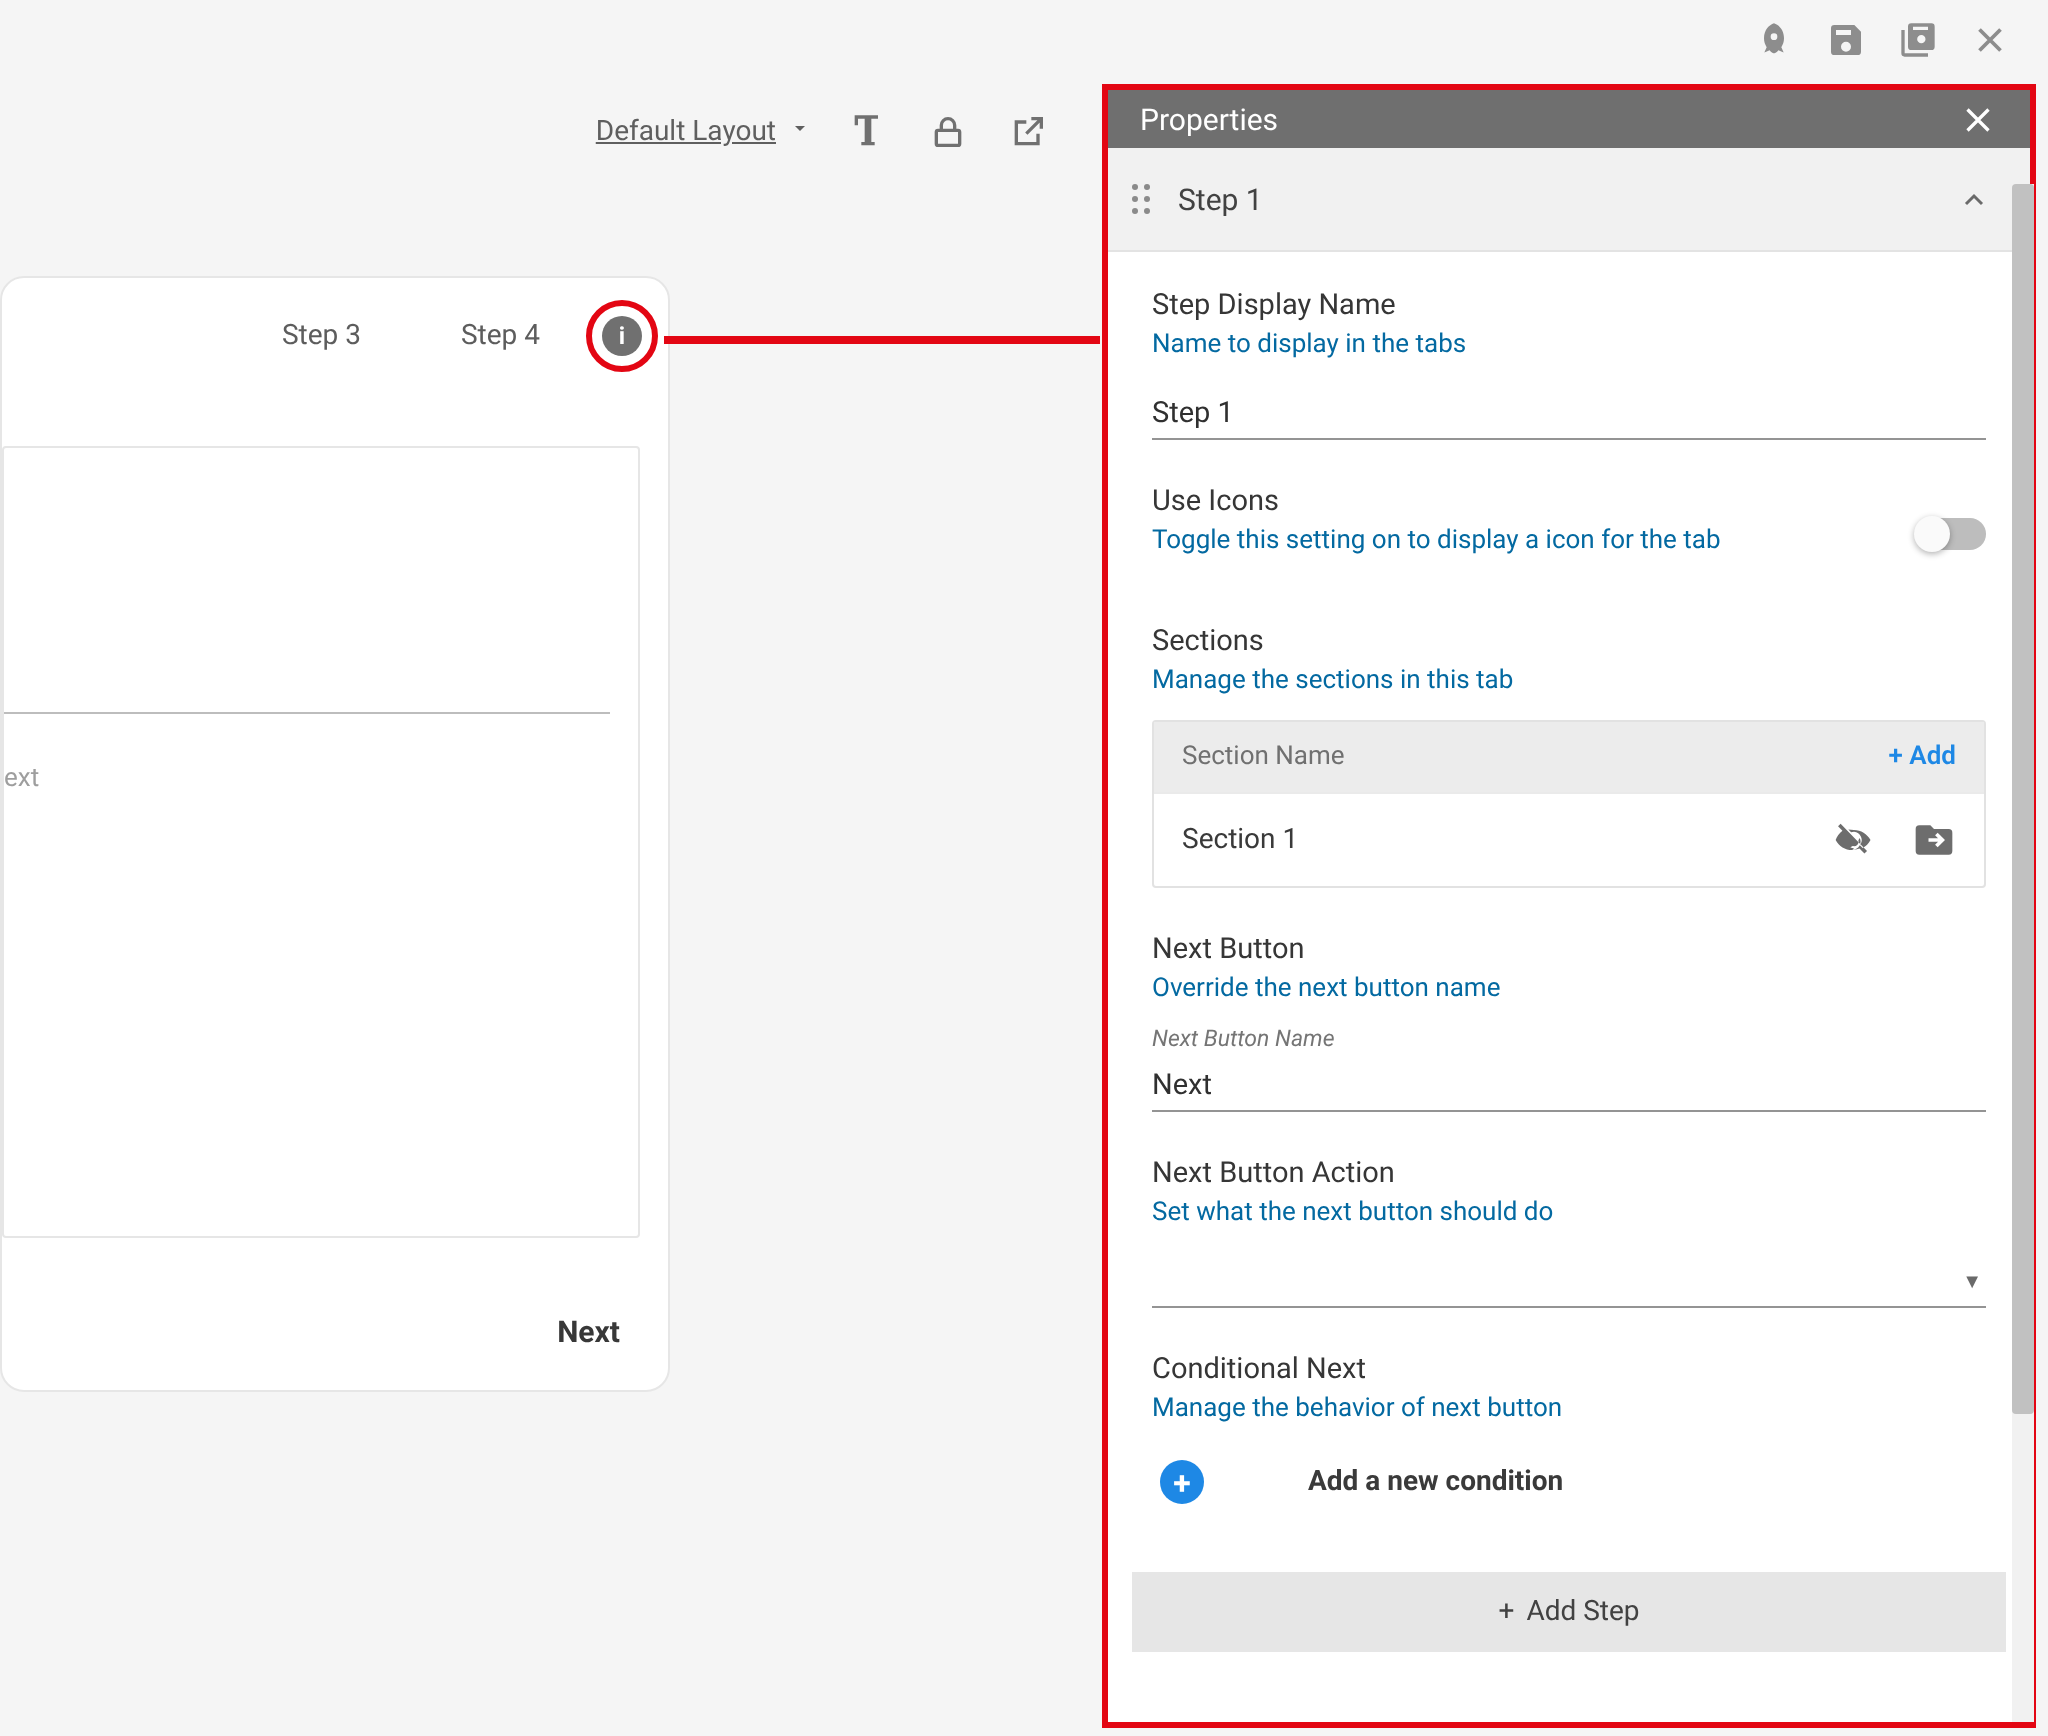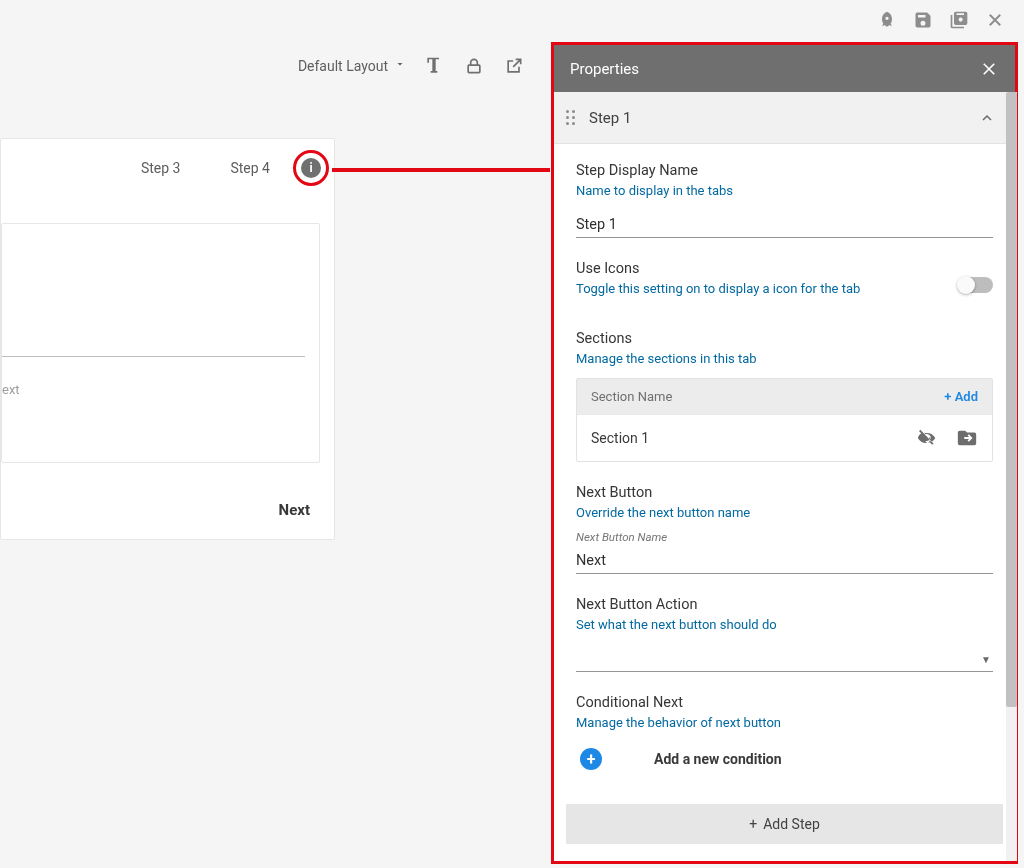--- a/index.html
+++ b/index.html
@@ -5,38 +5,38 @@
 * { box-sizing: border-box; margin: 0; padding: 0; font-family: -apple-system, BlinkMacSystemFont, "Segoe UI", Roboto, Arial, sans-serif; }
 html, body { width: 1024px; height: 868px; background: #f5f5f5; overflow: hidden; }
 
 
 .top-icons { position: absolute; top: 0; right: 0; height: 40px; display: flex; align-items: center; gap: 14px; padding: 0 18px 0 0; }
 .top-icons .ico { width: 22px; height: 22px; color: #8d8d8d; display: flex; align-items: center; justify-content: center; cursor: pointer; }
 
 
 .canvas-wrap { position: absolute; top: 40px; left: 0; right: 0; bottom: 0; background: #f5f5f5; }
 .toolbar-row { position: absolute; top: 6px; left: 0; width: 540px; height: 40px; display: flex; align-items: center; justify-content: flex-end; gap: 16px; padding-right: 14px; }
-.layout-select { display: flex; align-items: flex-start; color: #5f5f5f; font-size: 14px; cursor: pointer; gap: 6px; }
+.layout-select { display: flex; align-items: flex-start; color: #5f5f5f; font-size: 14px; cursor: pointer; gap: 6px; text-decoration: underline; }
 .ico-btn { width: 24px; height: 24px; color: #707070; display: flex; align-items: center; justify-content: center; cursor: pointer; }
 
-.card { position: absolute; top: 98px; left: 0; width: 335px; height: 402px; background: #fff; border: 1px solid #e6e6e6; border-radius: 2px; }
+.card { position: absolute; top: 98px; left: 0; width: 335px; height: 558px; background: #fff; border: 1px solid #e6e6e6; border-radius: 12px; }
 .steps-row { height: 58px; display: flex; align-items: center; justify-content: flex-end; gap: 50px; padding-right: 18px; position: relative; }
 .step-tab { font-size: 14px; color: #5d5d5d; cursor: pointer; }
 .info-circle-anno { width: 36px; height: 36px; border: 3px solid #e30613; border-radius: 50%; display: flex; align-items: center; justify-content: center; position: absolute; right: 5px; top: 11px; }
 .info-circle-anno .inner { width: 20px; height: 20px; border-radius: 50%; background: #707070; color: #fff; display: flex; align-items: center; justify-content: center; font-size: 12px; font-weight: bold; }
 .connector-line { position: absolute; top: 128px; left: 332px; width: 218px; height: 4px; background: #e30613; z-index: 5; }
 
 .inner-card { position: absolute; top: 84px; left: 0; right: 14px; bottom: 76px; background: #fff; border: 1px solid #e6e6e6; border-radius: 2px; padding-left: 32px; }
 .field-line { position: absolute; top: 132px; left: 0px; right: 14px; border-bottom: 1px solid #bdbdbd; }
 .placeholder-txt { position: absolute; top: 158px; left: 0; font-size: 13px; color: #9e9e9e; }
 .next-btn { position: absolute; bottom: 20px; right: 24px; font-size: 15px; font-weight: 700; color: #383838; cursor: pointer; }
 
 
 .panel { position: absolute; top: 42px; right: 6px; width: 467px; height: 822px; background: #fff; border: 3px solid #e30613; display: flex; flex-direction: column; }
-.panel-header { height: 47px; background: #6f6f6f; color: #fff; display: flex; align-items: center; justify-content: space-between; padding: 0 16px; font-size: 15px; }
+.panel-header { height: 29px; background: #6f6f6f; color: #fff; display: flex; align-items: center; justify-content: space-between; padding: 0 16px; font-size: 15px; }
 .panel-close { cursor: pointer; width: 20px; height: 20px; display: flex; align-items: center; justify-content: center; }
 .panel-body { flex: 1; overflow-y: auto; position: relative; }
 .scroll-track { position: absolute; top: 47px; right: -2px; bottom: 0; width: 11px; background: #f1f1f1; }
 .scroll-thumb { position: absolute; top: 0; left: 0; right: 0; height: 80%; background: #c1c1c1; border-radius: 2px; }
 
 .acc-header { height: 52px; background: #f1f1f1; display: flex; align-items: center; padding: 0 20px 0 12px; gap: 14px; border-bottom: 1px solid #e3e3e3; }
 .drag-dots { color: #8a8a8a; display: grid; grid-template-columns: repeat(2, 3px); grid-template-rows: repeat(3, 3px); gap: 3px; cursor: grab; }
 .drag-dots span { width: 3px; height: 3px; background: #8a8a8a; border-radius: 50%; }
 .acc-title { font-size: 15px; color: #424242; flex: 1; }
 .chev-up { cursor: pointer; color: #6a6a6a; }

